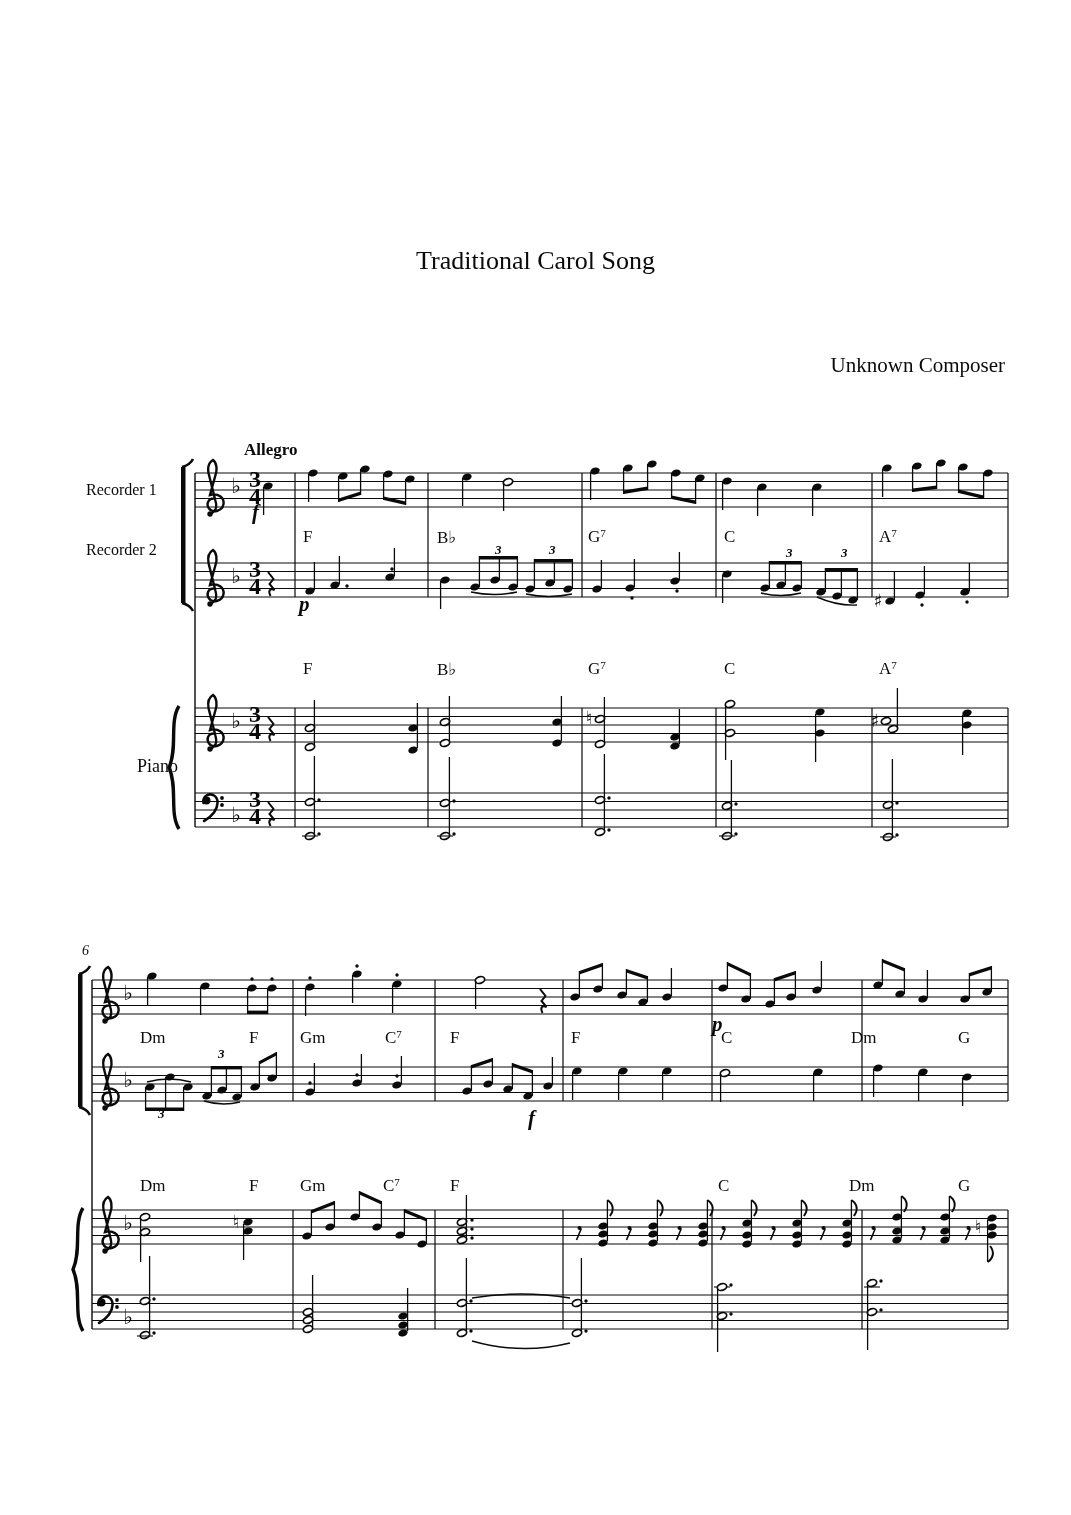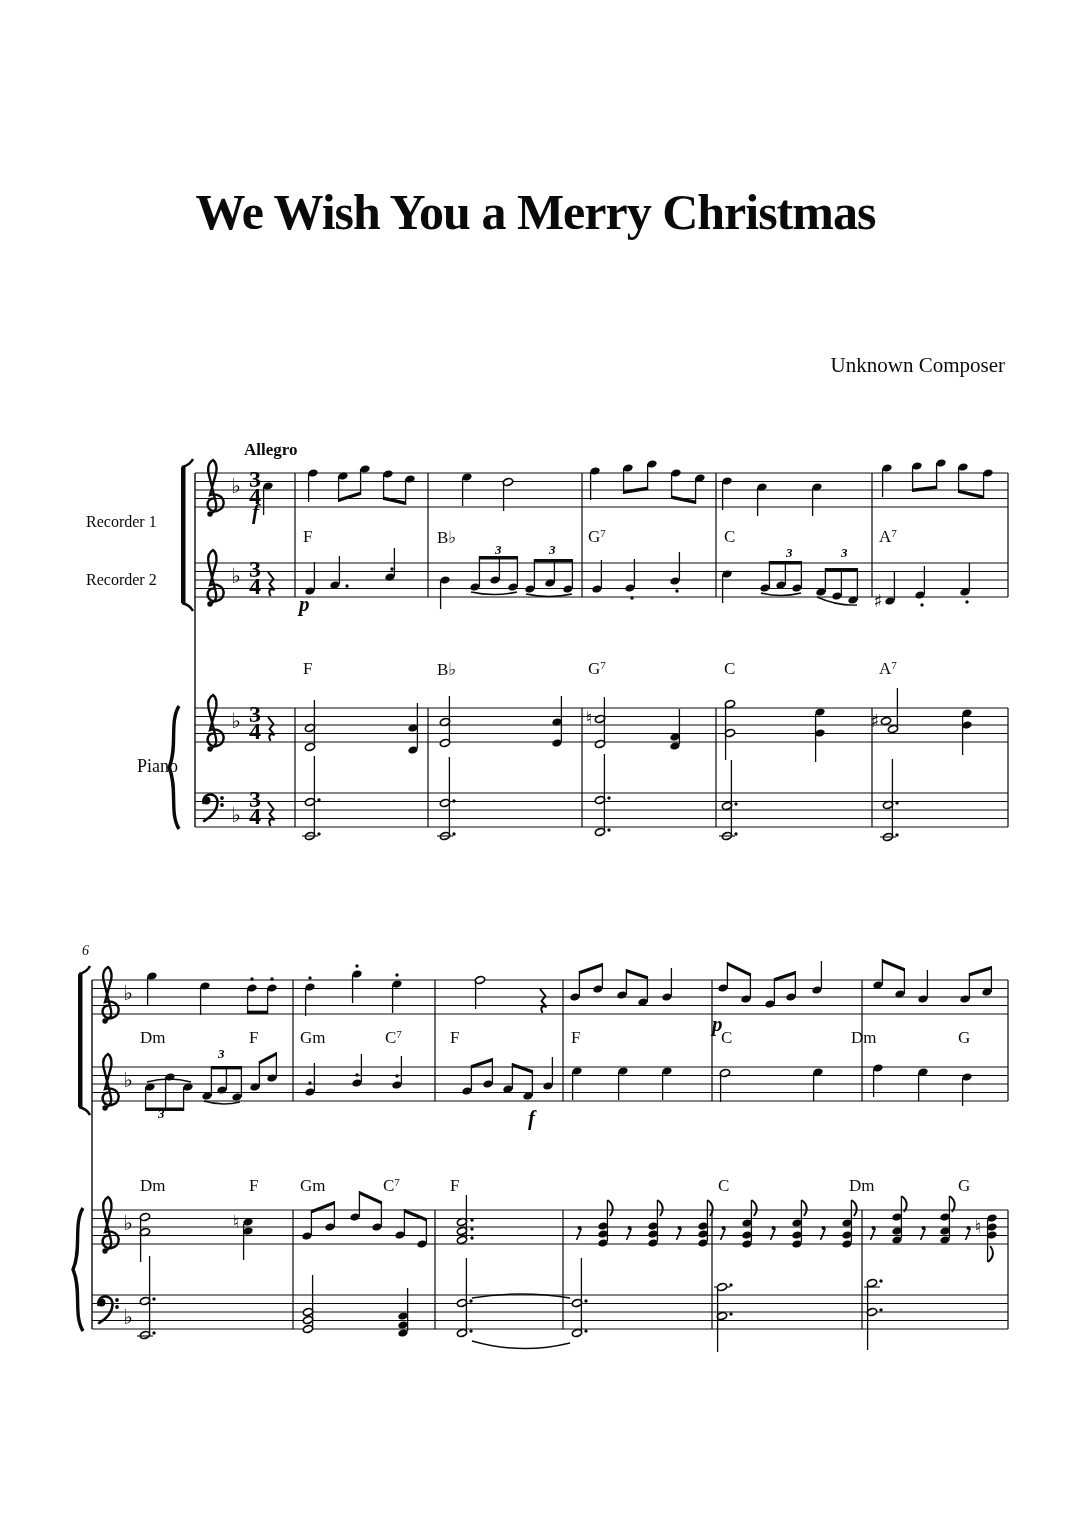--- a/index.html
+++ b/index.html
@@ -551,28 +551,28 @@
       <circle cx="731" cy="1314" r="1.7" fill="#0a0a0a"></circle>
       <line x1="717.6" y1="1289" x2="717.6" y2="1352" stroke="#0a0a0a" stroke-width="1.3"></line>
       <line x1="864" y1="1287" x2="880" y2="1287" stroke="#0a0a0a" stroke-width="1.1"></line>
       <ellipse cx="872" cy="1283" rx="4.8" ry="3.3" fill="#fff" stroke="#0a0a0a" stroke-width="1.7" transform="rotate(-18 872 1283)"></ellipse>
       <circle cx="881" cy="1281" r="1.7" fill="#0a0a0a"></circle>
       <ellipse cx="872" cy="1312" rx="4.8" ry="3.3" fill="#fff" stroke="#0a0a0a" stroke-width="1.7" transform="rotate(-18 872 1312)"></ellipse>
       <circle cx="881" cy="1310" r="1.7" fill="#0a0a0a"></circle>
       <line x1="867.6" y1="1285" x2="867.6" y2="1350" stroke="#0a0a0a" stroke-width="1.3"></line>
     </svg>
 
-  <div class="abs title" style="top:183px;left:0;">We Wish You a Merry Christmas</div>
+  <div class="abs subtitle" style="top:246px;left:0;">Traditional Carol Song</div>
   <div class="abs composer" style="top:353px;">Unknown Composer</div>
 
   <div class="abs tempo" style="left:232px;top:440px;margin-left:12px;">Allegro</div>
   <div class="abs mnum" style="left:82px;top:943px;">6</div>
 
-  <div class="abs inst" style="left:86px;top:481px;margin-top:32px;">Recorder 1</div>
-  <div class="abs inst" style="left:86px;top:571px;">Recorder 2</div>
+  <div class="abs inst" style="left:86px;top:481px;">Recorder 1</div>
+  <div class="abs inst" style="left:86px;top:541px;">Recorder 2</div>
   <div class="abs inst inst-piano" style="left:108px;top:756px;">Piano</div>
 
   <div class="abs dyn" style="left:252px;top:500px;">f</div>
   <div class="abs dyn" style="left:299px;top:592px;">p</div>
   <div class="abs dyn" style="left:712px;top:1012px;">p</div>
   <div class="abs dyn" style="left:528px;top:1106px;">f</div>
 
   <div class="abs trip" style="left:495px;top:542px;">3</div>
   <div class="abs trip" style="left:549px;top:542px;">3</div>
   <div class="abs trip" style="left:786px;top:545px;">3</div>

